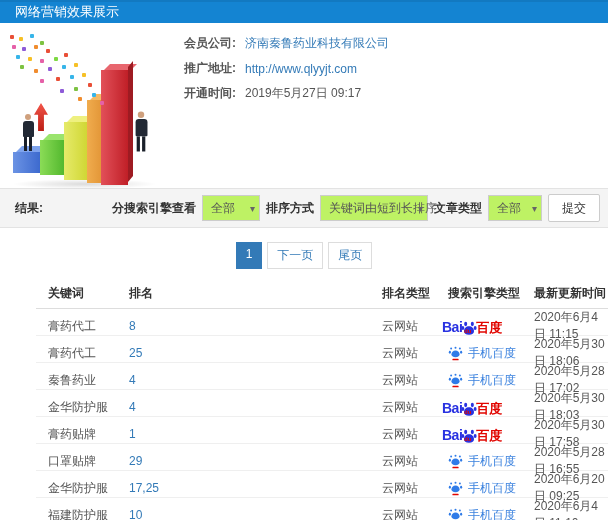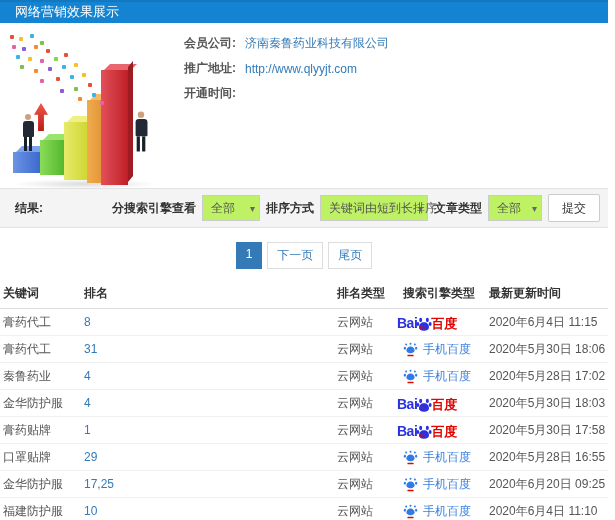--- a/index.html
+++ b/index.html
@@ -72,21 +72,21 @@
   .select.s1{width:58px;}.select.s2{width:108px;}.select.s3{width:54px;}
   .submit-btn{height:28px;padding:0 13px;background:#fff;border:1px solid #ccc;border-radius:2px;color:#333;font-size:12px;cursor:pointer;}
 
   
   .pagination{display:flex;justify-content:center;gap:5px;padding:14px 0 9px;}
   .pg{display:inline-block;padding:4px 9px;border:1px solid #ddd;background:#fff;color:var(--link);
     text-decoration:none;font-size:12px;min-width:24px;text-align:center;cursor:pointer;}
   .pg.active{background:var(--pg-active);border-color:var(--pg-active);color:#fff;}
 
   
-  .thead,.trow{display:grid;grid-template-columns:81px 253px 66px 86px 1fr;align-items:center;padding-left:3px;}
+  .thead,.trow{display:grid;grid-template-columns:81px 253px 66px 86px 1fr;align-items:center;padding-left:12px;margin-left:36px;}
   .thead{height:31px;font-weight:bold;color:#333;border-bottom:1px solid #ddd;}
   .trow{height:27px;border-bottom:1px solid var(--border-light);color:#555;}
   .c-rank{color:var(--link);text-decoration:none;}
   .c-engine{display:flex;align-items:center;}
 
   
   .bd-pc{display:inline-flex;align-items:flex-end;margin-left:-6px;line-height:1;}
   .bd-bai{color:var(--baidu-blue);font-size:14px;font-weight:bold;letter-spacing:-.5px;}
   .bd-cn{color:var(--baidu-red);font-size:13px;font-weight:bold;}
   .bd-paw{margin:0 -1px;position:relative;top:2px;}
@@ -136,20 +136,21 @@
       <div class="info-row">
         <span class="lbl">会员公司:</span>
         <a class="val" href="#">济南秦鲁药业科技有限公司</a>
       </div>
       <div class="info-row">
         <span class="lbl">推广地址:</span>
         <a class="val" href="#">http://www.qlyyjt.com</a>
       </div>
       <div class="info-row">
         <span class="lbl">开通时间:</span>
+        <span class="val">2019年5月27日 09:17</span>
       </div>
     </div>
   </div>
 
   <div class="filterbar">
     <span class="result-label">结果:</span>
     <div class="controls">
       <span class="ctl-label">分搜索引擎查看</span>
       <div class="select s1">
         <span>全部</span>
@@ -197,21 +198,21 @@
       <text class="bd-du-text" x="10" y="20" font-size="9" font-weight="bold" fill="#e10601" text-anchor="middle">du</text>
     </svg>
     <b class="bd-cn">百度</b>
   </span>
 </span>
     <span class="c-date">2020年6月4日 11:15</span>
   </div>
 
   <div class="trow">
     <span class="c-kw">膏药代工</span>
-    <a class="c-rank" href="#">31</a>
+    <a class="c-rank" href="#">25</a>
     <span class="c-type">云网站</span>
     <span class="c-engine">
   <span class="bd-mobile">
     <svg width="15" height="15" viewBox="0 0 24 24">
       <circle cx="5" cy="4" r="1.6" fill="#2f7be8"></circle>
       <circle cx="12" cy="2.6" r="1.6" fill="#2f7be8"></circle>
       <circle cx="19" cy="4" r="1.6" fill="#2f7be8"></circle>
       <ellipse cx="3" cy="10" rx="1.7" ry="2.3" fill="#2f7be8"></ellipse>
       <ellipse cx="21" cy="10" rx="1.7" ry="2.3" fill="#2f7be8"></ellipse>
       <path d="M12 7c-3.8 0-6.5 2.8-6.5 6.2 0 2.9 2.2 4.6 6.5 4.6s6.5-1.7 6.5-4.6C18.5 9.8 15.8 7 12 7z" fill="#2f7be8"></path>

